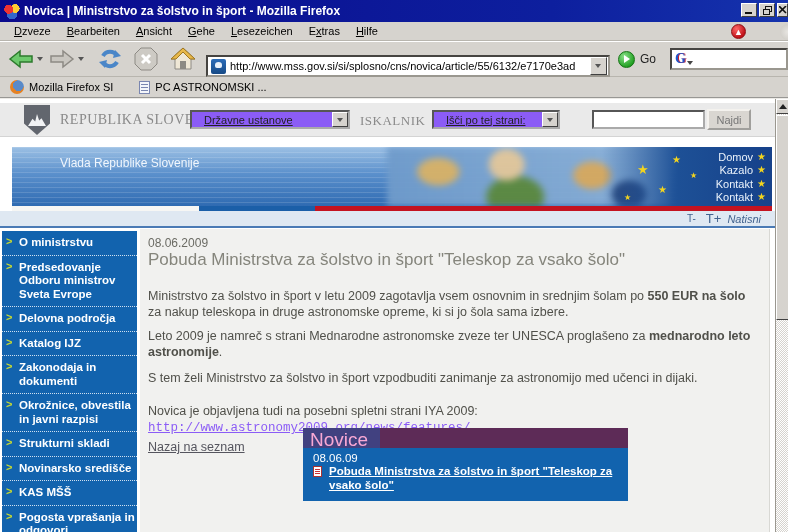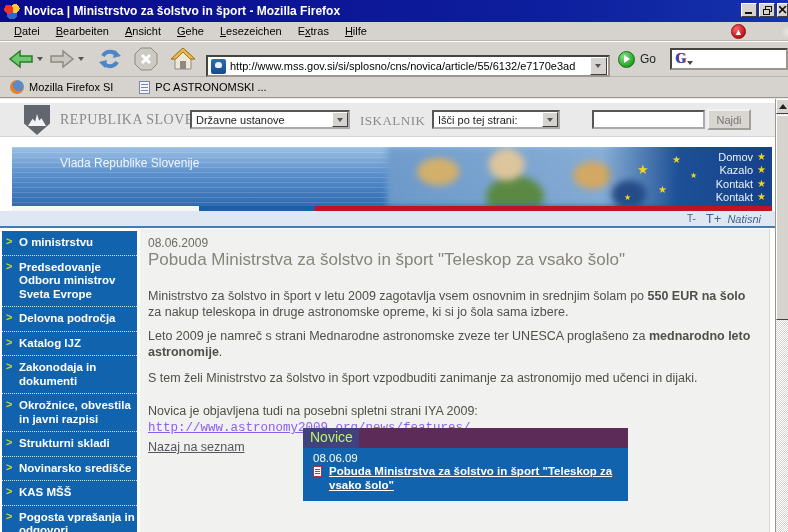--- a/index.html
+++ b/index.html
@@ -74,22 +74,22 @@
   .page { position:absolute; top:99px; left:0; width:775px; height:433px; background:#fff; overflow:hidden; }
 
   .siteheader { position:absolute; top:4px; left:0; width:775px; height:34px; background:#eaeaea;
     border-bottom:1px solid #d4d4d4; }
   .coat { position:absolute; left:24px; top:2px; width:26px; height:30px; background:#62666e;
     clip-path:polygon(0 0,100% 0,100% 62%,50% 100%,0 62%); }
   .coat:before { content:""; position:absolute; left:4px; top:9px; width:18px; height:12px; background:#f2f3f5;
     clip-path:polygon(0 100%,25% 40%,40% 62%,50% 0,62% 55%,75% 35%,100% 100%); }
   .republic { position:absolute; left:60px; top:9px; font-family:"Liberation Serif",serif; font-size:14px;
     letter-spacing:.5px; color:#8a8a8a; }
-  .hdr-select { position:absolute; height:19px; background:#ffffff; border:2px inset #aaa;
-    font-size:11px; color:#222; display:flex; align-items:center; padding-left:4px; }
+  .hdr-select { position:absolute; height:19px; background:#8b5cf6; border:2px inset #aaa;
+    font-size:11px; color:#222; display:flex; align-items:center; padding-left:12px;text-decoration:underline; }
   .hdr-select .dropbtn { width:16px; height:15px; position:absolute; right:0; top:0; }
   .sel1 { left:190px; top:7px; width:160px; }
   .sel2 { left:432px; top:7px; width:128px; }
   .iskalnik { position:absolute; left:360px; top:10px; font-family:"Liberation Serif",serif; font-size:13px;
     letter-spacing:.5px; color:#8a8a8a; }
   .hdr-input { position:absolute; left:592px; top:7px; width:113px; height:19px; background:#fff;
     border:2px inset #aaa; font-size:11px; padding-left:3px; }
   .najdi { position:absolute; left:707px; top:6px; width:44px; height:21px; background:#d9d6d1;
     border:2px outset #f4f2ee; font-size:11px; color:#777; }
 
@@ -137,21 +137,21 @@
     border-right:1px solid #d8d8d4; }
   .art-date { position:absolute; left:8px; top:7px; font-size:12px; color:#6b6b64; }
   .art-title { position:absolute; left:8px; top:21px; font-size:17px; color:#85857c; width:610px; }
   .art-p { position:absolute; left:8px; width:612px; font-size:12.5px; line-height:16px; color:#50504a; }
   .p1 { top:59px; } .p2 { top:99px; } .p3 { top:141px; } .p4 { top:174px; }
   .art-link { color:#8b5cf6; text-decoration:underline;font-family:Liberation Mono, monospace; }
   .back-link { position:absolute; left:8px; top:211px; font-size:12.5px; color:#55555e; text-decoration:underline; }
 
   .novicebox { position:absolute; left:163px; top:199px; width:325px; height:73px; }
   .nb-header { height:20px; background:#5d2b57; display:flex; align-items:stretch; }
-  .nb-title { background:#414180; color:#bef264; font-size:14px; padding:1px 6px 0 7px; }
+  .nb-title { background:#414180; color:#f9a8d4; font-size:19px; padding:1px 12px 0 7px; }
   .nb-body { height:53px; background:#1263ae; color:#fff; padding:4px 8px 0 10px; }
   .nb-date { font-size:11.5px; }
   .nb-linkrow { display:flex; }
   .doc-icon { width:9px; height:11px; background:#fff; border:1px solid #a33; margin:2px 7px 0 0; flex:none; position:relative; }
   .doc-icon:after { content:""; position:absolute; left:1px; top:2px; width:5px; height:1px; background:#c33;
     box-shadow:0 2px 0 #c33, 0 4px 0 #c33; }
   .nb-link { font-size:11.5px; font-weight:bold; color:#fff; text-decoration:underline; line-height:14px; }
 
   
   .vscroll { position:absolute; top:99px; right:0; width:13px; height:433px;
@@ -184,21 +184,21 @@
       </div>
       <div class="wbtn cut">
         <svg width="8" height="8">
             <path d="M0 0 L7 7 M7 0 L0 7" stroke="#111" stroke-width="1.6"></path>
           </svg>
       </div>
     </div>
   </div>
 
   <div class="menubar">
-    <span class="menu-item"><span></span><u>D</u><span>atei</span></span>
+    <span class="menu-item"><span></span><u>D</u><span>zveze</span></span>
     <span class="menu-item"><span></span><u>B</u><span>earbeiten</span></span>
     <span class="menu-item"><span></span><u>A</u><span>nsicht</span></span>
     <span class="menu-item"><span></span><u>G</u><span>ehe</span></span>
     <span class="menu-item"><span></span><u>L</u><span>esezeichen</span></span>
     <span class="menu-item"><span>E</span><u>x</u><span>tras</span></span>
     <span class="menu-item"><span></span><u>H</u><span>ilfe</span></span>
     <div class="update-icon">▲</div>
     <div class="throbber"></div>
   </div>
 

